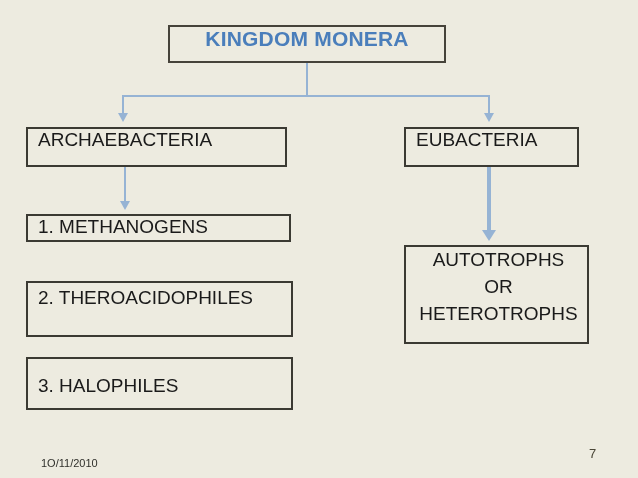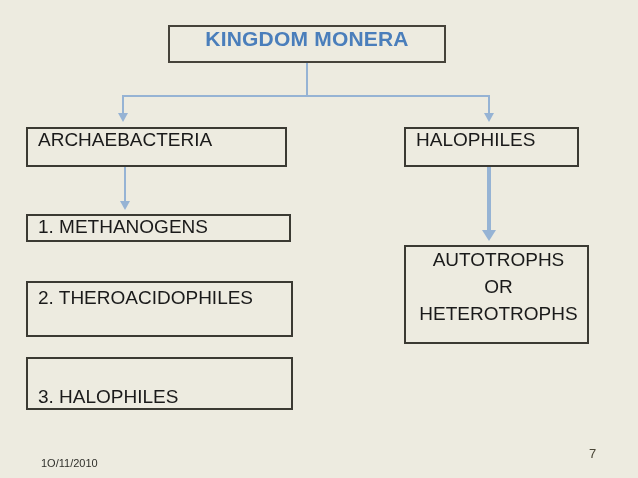--- a/index.html
+++ b/index.html
@@ -93,21 +93,21 @@
   #theroacidophiles-box .label {
     padding-left: 10px;
     padding-top: 4px;
     font-size: 19px;
   }
   #halophiles-box {
     left: 26px;
     top: 357px;
     width: 267px;
     height: 53px;
-    align-items: flex-end;
+    align-items: center;
   }
   #halophiles-box .label {
     padding-left: 10px;
     padding-top: 4px;
     font-size: 19px;
   }
 
   
   #trophs-box {
     left: 404px;
@@ -180,21 +180,21 @@
   <div class="arrowhead" style="left:118px; top:113px;"></div>
 
   <div class="conn conn-v" style="left:488px; top:95px; height:20px;"></div>
   <div class="arrowhead" style="left:484px; top:113px;"></div>
 
   <div class="node" id="archaebacteria-box">
     <span class="label">ARCHAEBACTERIA</span>
   </div>
 
   <div class="node" id="eubacteria-box">
-    <span class="label">HALOPHILES</span>
+    <span class="label">EUBACTERIA</span>
   </div>
 
   <div class="conn conn-v" style="left:124px; top:167px; height:36px;"></div>
   <div class="arrowhead" style="left:120px; top:201px;"></div>
 
   <div class="conn conn-thick" style="left:487px; top:167px; height:65px;"></div>
   <div class="arrowhead arrowhead-lg" style="left:482px; top:230px;"></div>
 
   <div class="node" id="methanogens-box">
     <span class="label">1.   METHANOGENS</span>

